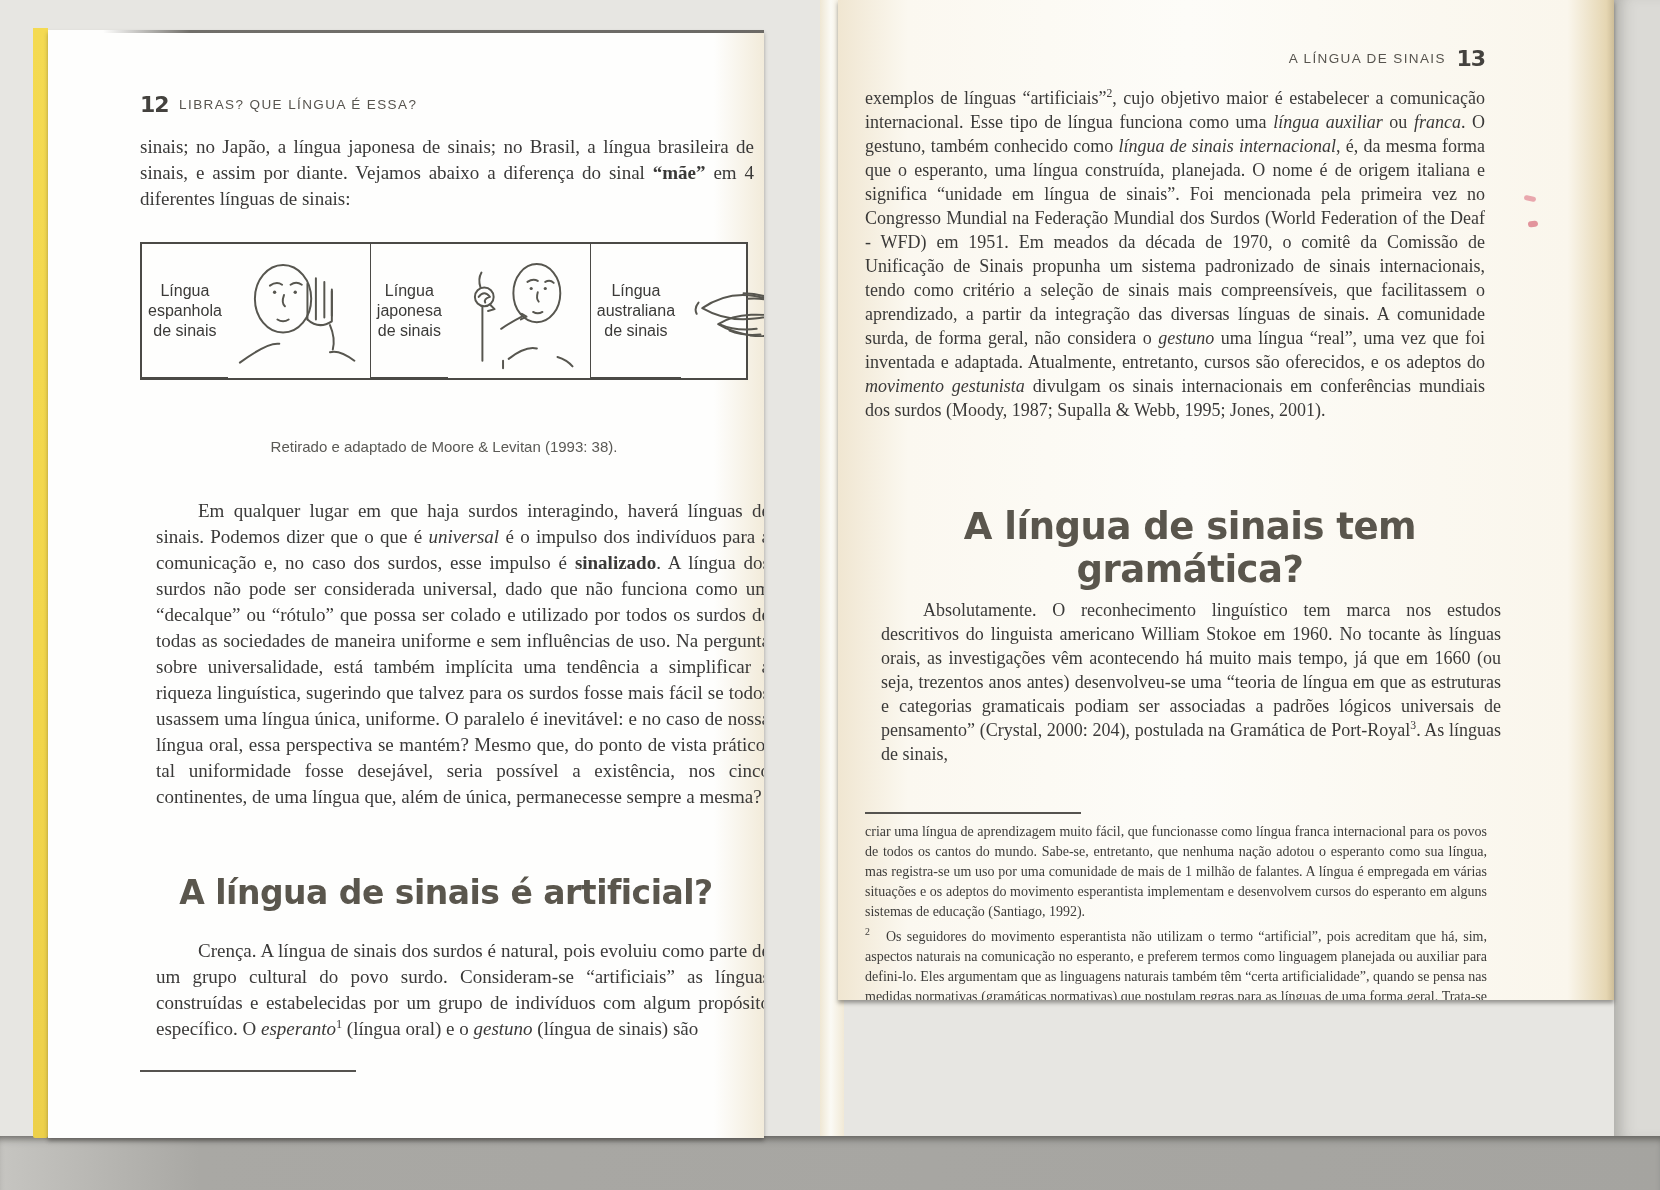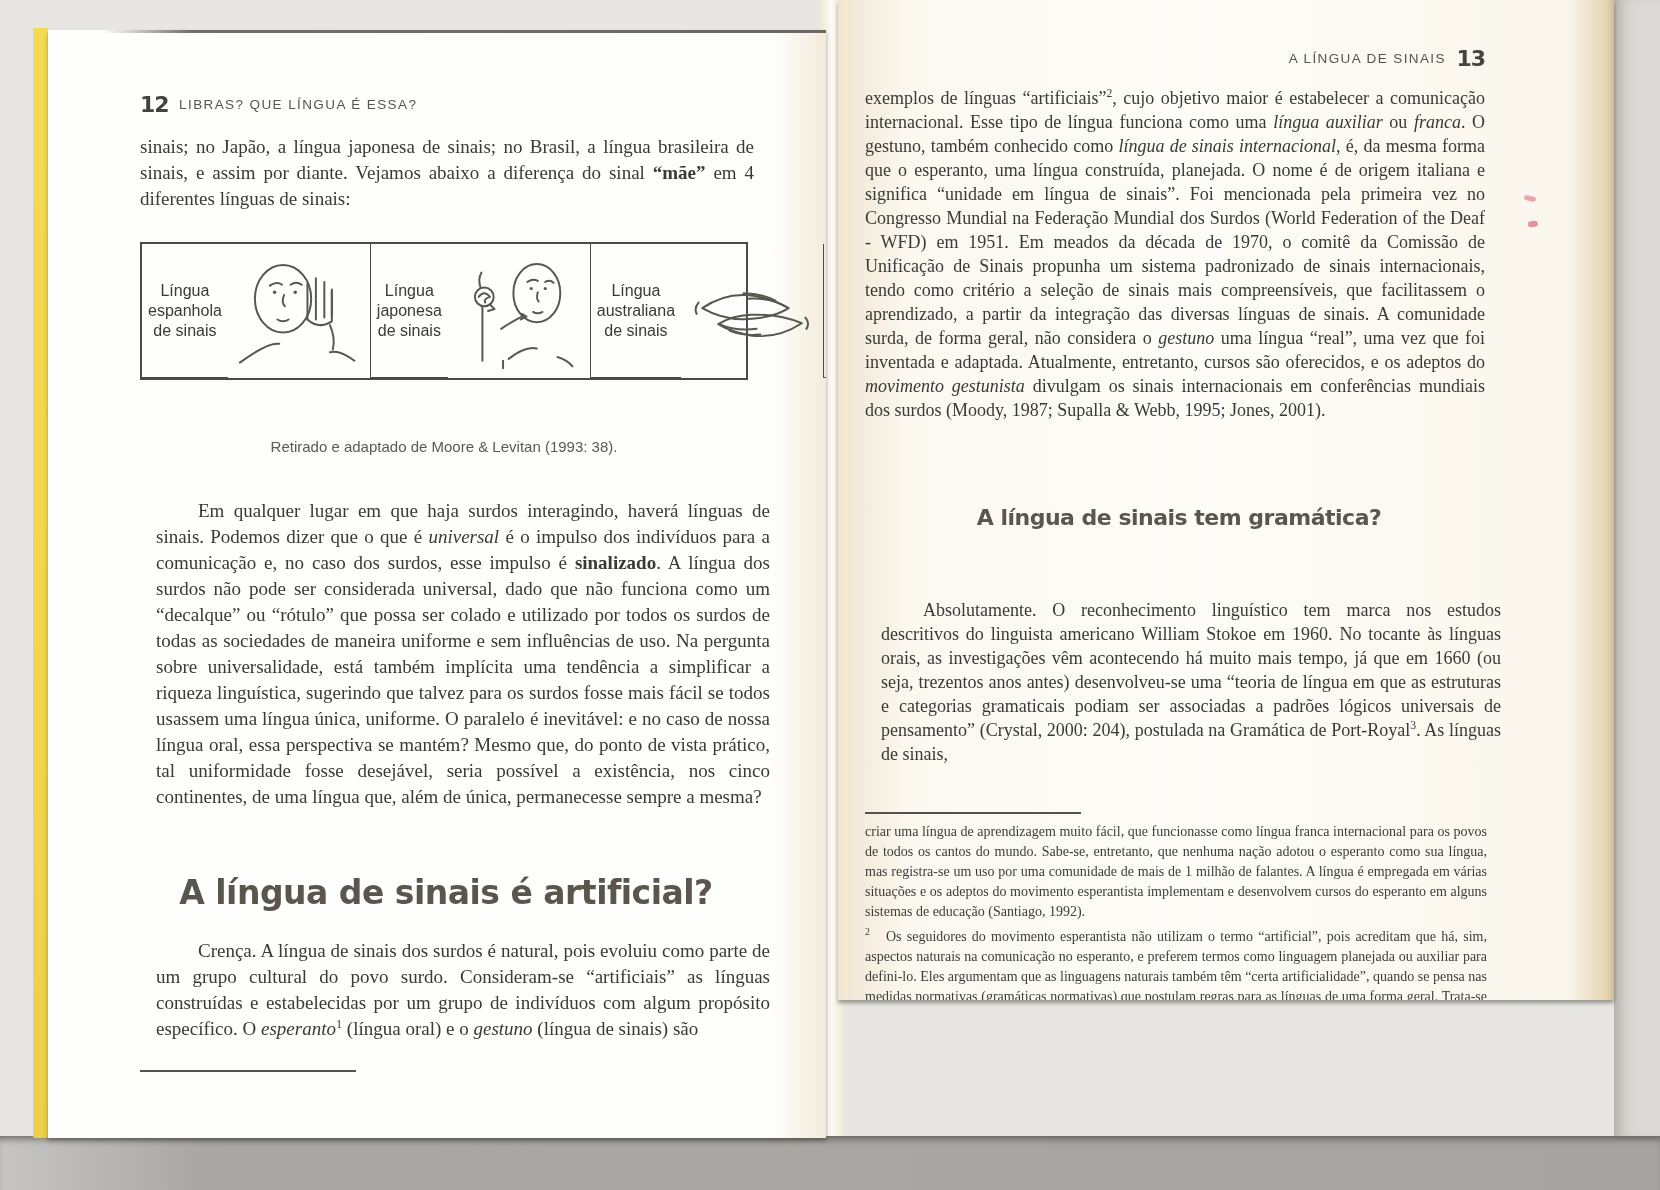--- a/index.html
+++ b/index.html
@@ -16,21 +16,21 @@
   .right-margin { position:absolute; left:1614px; top:0; width:46px; height:1136px;
                   background:#dbdad6; box-shadow:inset 16px 0 16px -10px rgba(60,58,52,.30); }
   .gutter { position:absolute; left:820px; top:0; width:24px; height:1136px;
             background:linear-gradient(90deg,#efe7d4 0,#fbfaf5 45%,#f1e9d6 100%); }
   .cover-edge { position:absolute; left:33px; top:28px; width:15px; height:1110px;
                 background:linear-gradient(180deg,#f4da52 0,#f2d64b 55%,#edd04a 100%);
                 border-radius:0 0 2px 2px; }
 
   
   .page { position:absolute; overflow:hidden; }
-  .page-left { left:48px; top:30px; width:778px; height:1108px;
+  .page-left { left:48px; top:30px; width:716px; height:1108px;
                background:linear-gradient(90deg,#fefefd 0,#fefefd 93%,#f2ebda 100%);
                box-shadow:0 3px 4px rgba(50,48,44,.4); }
   .page-left .top-edge { position:absolute; left:55px; top:0; width:723px; height:3px;
                          background:linear-gradient(90deg,rgba(90,88,82,0) 0,#716f6a 12%,#6b6965 100%); }
   .page-right { left:838px; top:0; width:776px; height:1000px;
                 background:linear-gradient(90deg,#f0e6d1 0,#fbf8f0 70px,#fdfcf8 45%,#faf6ec 94%,#e5d6b2 99%,#cdbd98 100%);
                 box-shadow:0 3px 4px rgba(50,48,44,.45); }
 
   .pink-mark { position:absolute; border-radius:3px; }
   .pink-mark.m1 { left:1524px; top:196px; width:12px; height:5px; background:#e9a7ad; transform:rotate(12deg); }
@@ -56,21 +56,21 @@
   .p-universal  { top:468px; }
   .p-artificial { top:908px; }
   .p-gestuno    { top:86px;  }
   .p-grammar    { top:598px; }
 
   
   .section { position:absolute; width:620px; text-align:center;
              font-family:"DejaVu Sans", sans-serif; font-weight:700;
              color:#5a564d; letter-spacing:-0.5px; }
   .sec-l { left:88px; top:843px; font-size:33px; }
-  .sec-r { left:31px; top:505px; font-size:22px; }
+  .sec-r { left:42px; top:505px; font-size:37px; }
 
   
   .sign-table { position:absolute; left:92px; top:212px; width:608px;
                 display:grid; grid-template-columns:repeat(4,1fr);
                 border:2px solid #4b4a46; background:#fefefd; }
   .sign-col { display:flex; flex-direction:row; }
   .sign-col + .sign-col { border-left:1.5px solid #4b4a46; }
   .sign-head { border-bottom:1.5px solid #4b4a46; min-height:47px; padding:5px 6px;
                display:flex; align-items:center; justify-content:center; text-align:center;
                font-family:"Liberation Sans", sans-serif; font-size:16px; line-height:20px; color:#3b3a38; }

